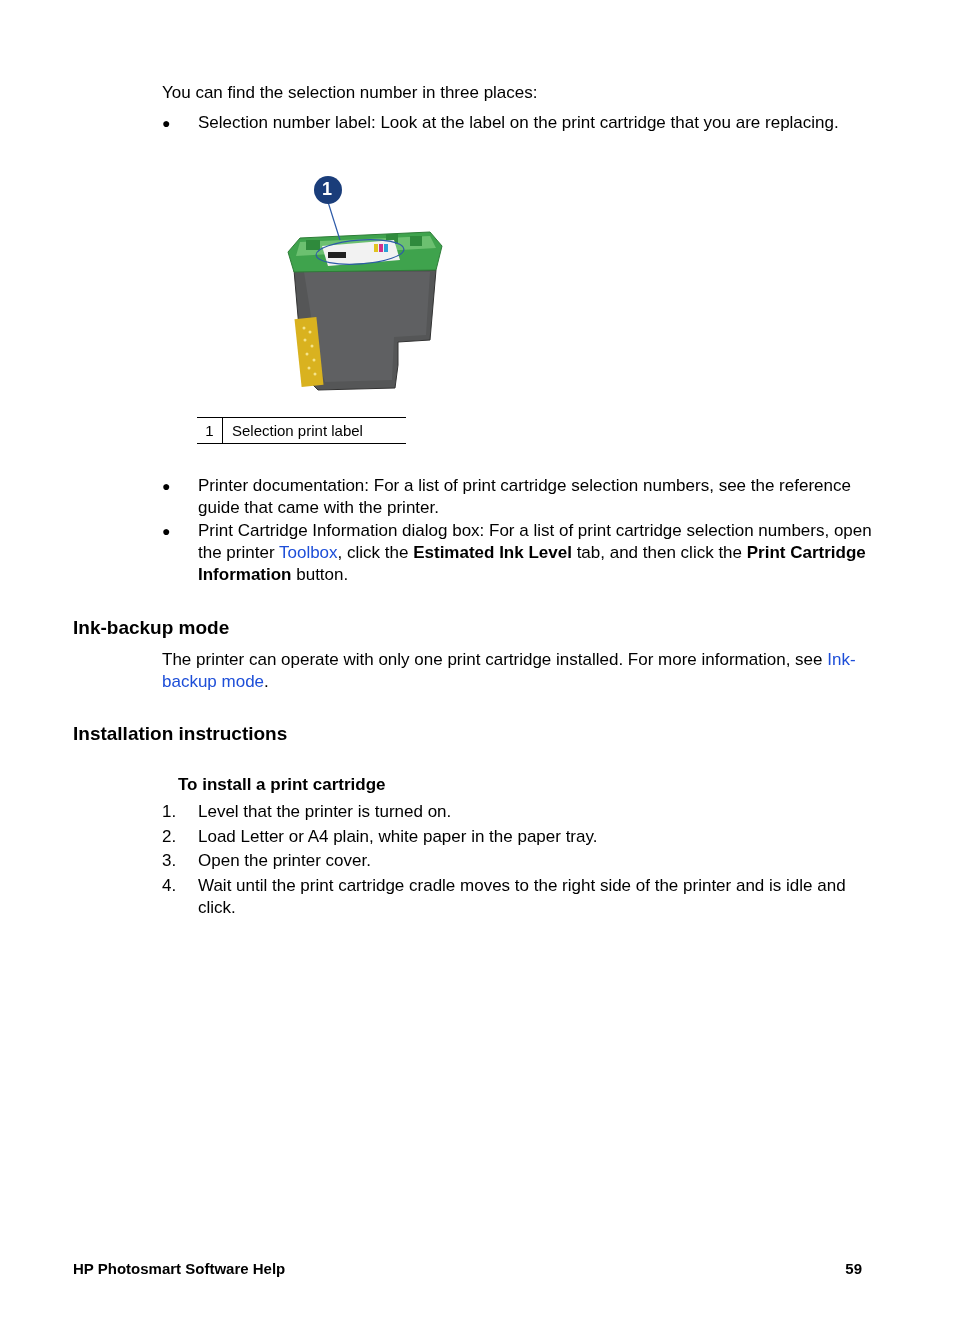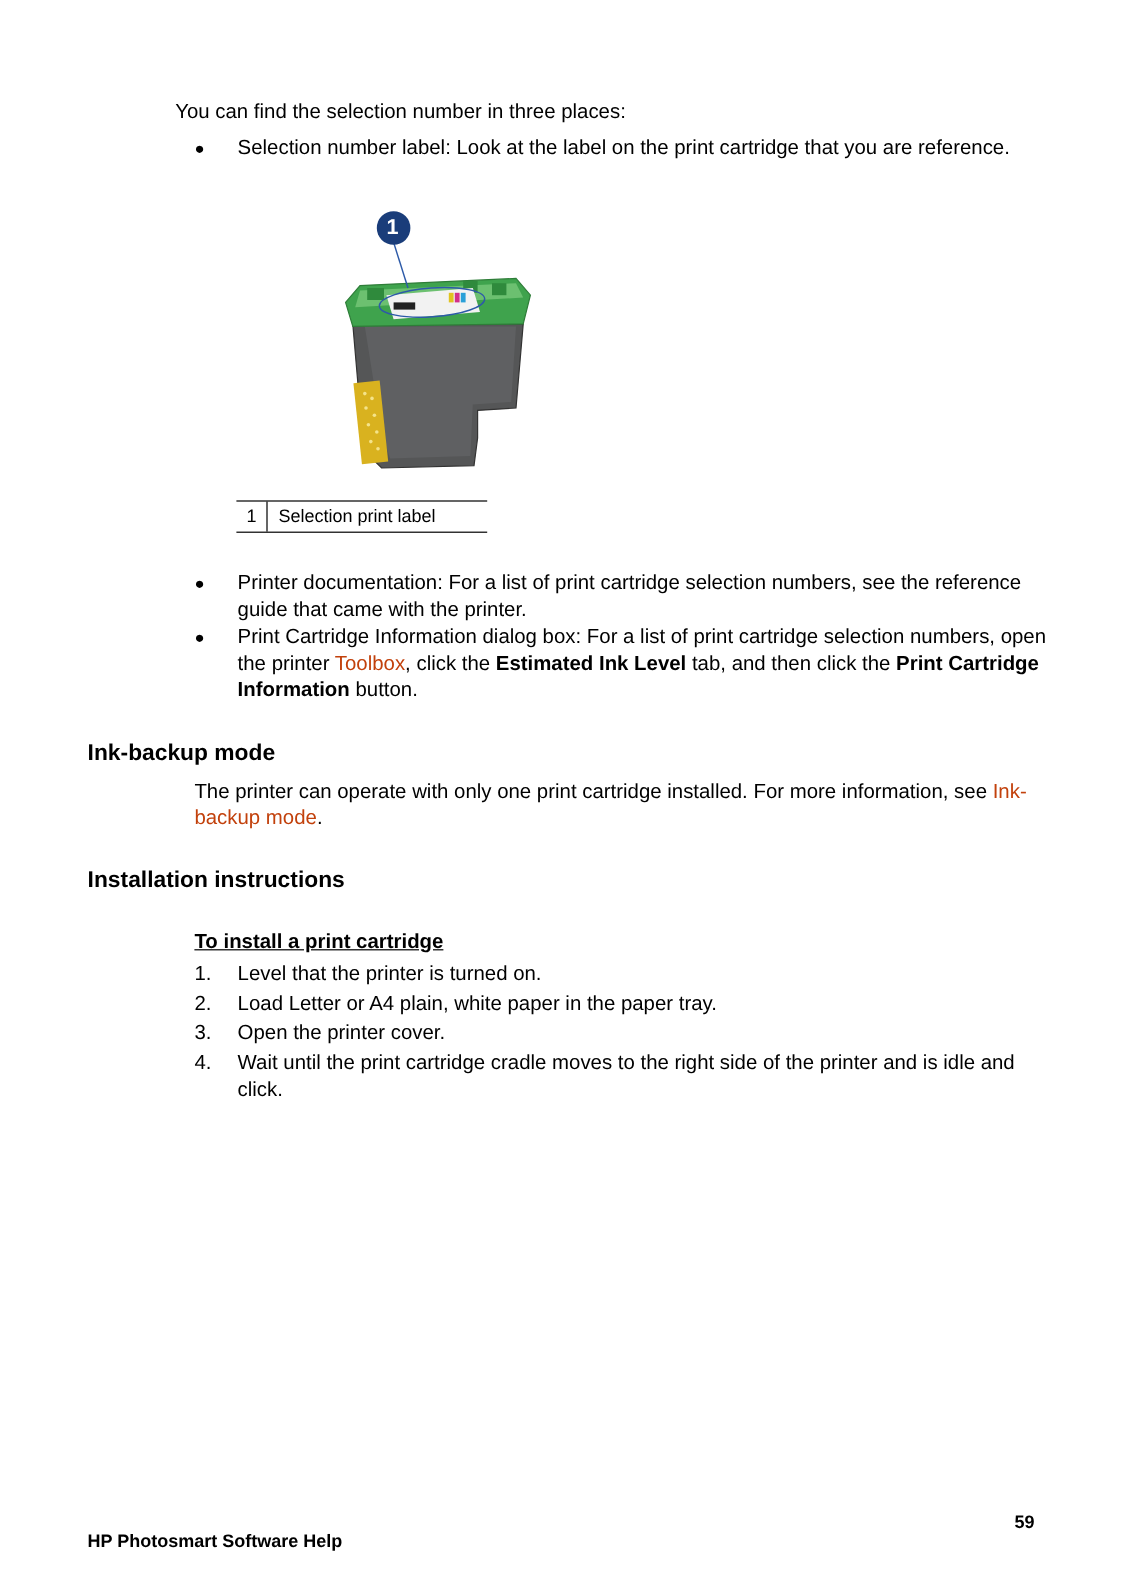--- a/index.html
+++ b/index.html
@@ -2,46 +2,46 @@
 <html><head>
 <meta charset="utf-8">
 <style>
   html, body { margin: 0; padding: 0; background: #ffffff; }
   body {
     width: 954px; height: 1321px; position: relative; overflow: hidden;
     font-family: "Liberation Sans", sans-serif; color: #000; font-size: 17px;
   }
   .abs { position: absolute; }
   .p { line-height: 22px; }
-  .link { color: #c2410c; cursor: pointer; }
+  .link { color: #1d4ed8; cursor: pointer; }
   .bullet-row { position: absolute; left: 162px; width: 720px; }
   .bullet { position: absolute; left: 0; top: 0; width: 20px; font-size: 14px; line-height: 22px; }
   .bullet-text { margin-left: 36px; line-height: 22px; }
   .h2 { font-weight: bold; font-size: 19px; }
   .h3 { font-weight: bold; font-size: 17px; }
   .num-row { position: absolute; left: 162px; width: 720px; }
   .num { position: absolute; left: 0; top: 0; line-height: 22px; }
   .num-text { margin-left: 36px; line-height: 22px; }
   .legend-table {
     position: absolute; left: 197px; top: 417px; width: 209px;
     border-top: 1px solid #000; border-bottom: 1px solid #000;
     font-size: 15px; height: 25px; display: flex; align-items: center;
   }
   .legend-num { width: 25px; text-align: center; border-right: 1px solid #000; height: 25px; line-height: 25px; }
   .legend-label { padding-left: 9px; line-height: 25px; }
   .footer { position: absolute; top: 1260px; font-weight: bold; font-size: 15px; }
 </style>
 </head>
 <body>
 
-<div class="abs p" style="left:146px; top:82px;">You can find the selection number in three places:</div>
+<div class="abs p" style="left:162px; top:82px;">You can find the selection number in three places:</div>
 
 <div class="bullet-row" style="top:112px;">
   <span class="bullet">●</span>
-  <div class="bullet-text">Selection number label: Look at the label on the print cartridge that you are reference.</div>
+  <div class="bullet-text">Selection number label: Look at the label on the print cartridge that you are replacing.</div>
 </div>
 
 <div class="abs" style="left:270px; top:160px; width:190px; height:240px;">
   <svg width="190" height="240" viewBox="0 0 190 240">
 
     <path d="M24 110 L166 110 L160 180 L128 182 L128 205 L125 228 L48 230 L40 222 L30 180 Z" fill="#555657" stroke="#333" stroke-width="1"></path>
     <path d="M34 112 L160 112 L156 175 L124 177 L122 220 L55 222 L48 200 Z" fill="#5f6062"></path>
 
     <rect x="28" y="158" width="22" height="68" fill="#d9b21f" transform="rotate(-6 39 192)"></rect>
     <g fill="#f4e38a">
@@ -91,33 +91,33 @@
   <span class="bullet">●</span>
   <div class="bullet-text"><span>Print Cartridge Information dialog box: For a list of print cartridge selection numbers, open the printer </span><span class="link">Toolbox</span><span>, click the </span><b>Estimated Ink Level</b><span> tab, and then click the </span><b>Print Cartridge Information</b><span> button.</span></div>
 </div>
 
 <div class="abs h2" style="left:73px; top:617px;">Ink-backup mode</div>
 
 <div class="abs p" style="left:162px; top:649px; width:720px;"><span>The printer can operate with only one print cartridge installed. For more information, see </span><span class="link">Ink-backup mode</span><span>.</span></div>
 
 <div class="abs h2" style="left:73px; top:723px;">Installation instructions</div>
 
-<div class="abs h3" style="left:162px; top:775px;text-decoration:underline;">To install a print cartridge</div>
+<div class="abs h3" style="left:178px; top:775px;">To install a print cartridge</div>
 
 <div class="num-row" style="top:801px;">
   <span class="num">1.</span>
   <div class="num-text">Level that the printer is turned on.</div>
 </div>
 <div class="num-row" style="top:826px;">
   <span class="num">2.</span>
   <div class="num-text">Load Letter or A4 plain, white paper in the paper tray.</div>
 </div>
 <div class="num-row" style="top:850px;">
   <span class="num">3.</span>
   <div class="num-text">Open the printer cover.</div>
 </div>
 <div class="num-row" style="top:875px;">
   <span class="num">4.</span>
   <div class="num-text">Wait until the print cartridge cradle moves to the right side of the printer and is idle and click.</div>
 </div>
 
-<div class="footer" style="left:73px;margin-top:16px;">HP Photosmart Software Help</div>
+<div class="footer" style="left:73px;">HP Photosmart Software Help</div>
 <div class="footer" style="right:92px;">59</div>
 
 </body></html>

